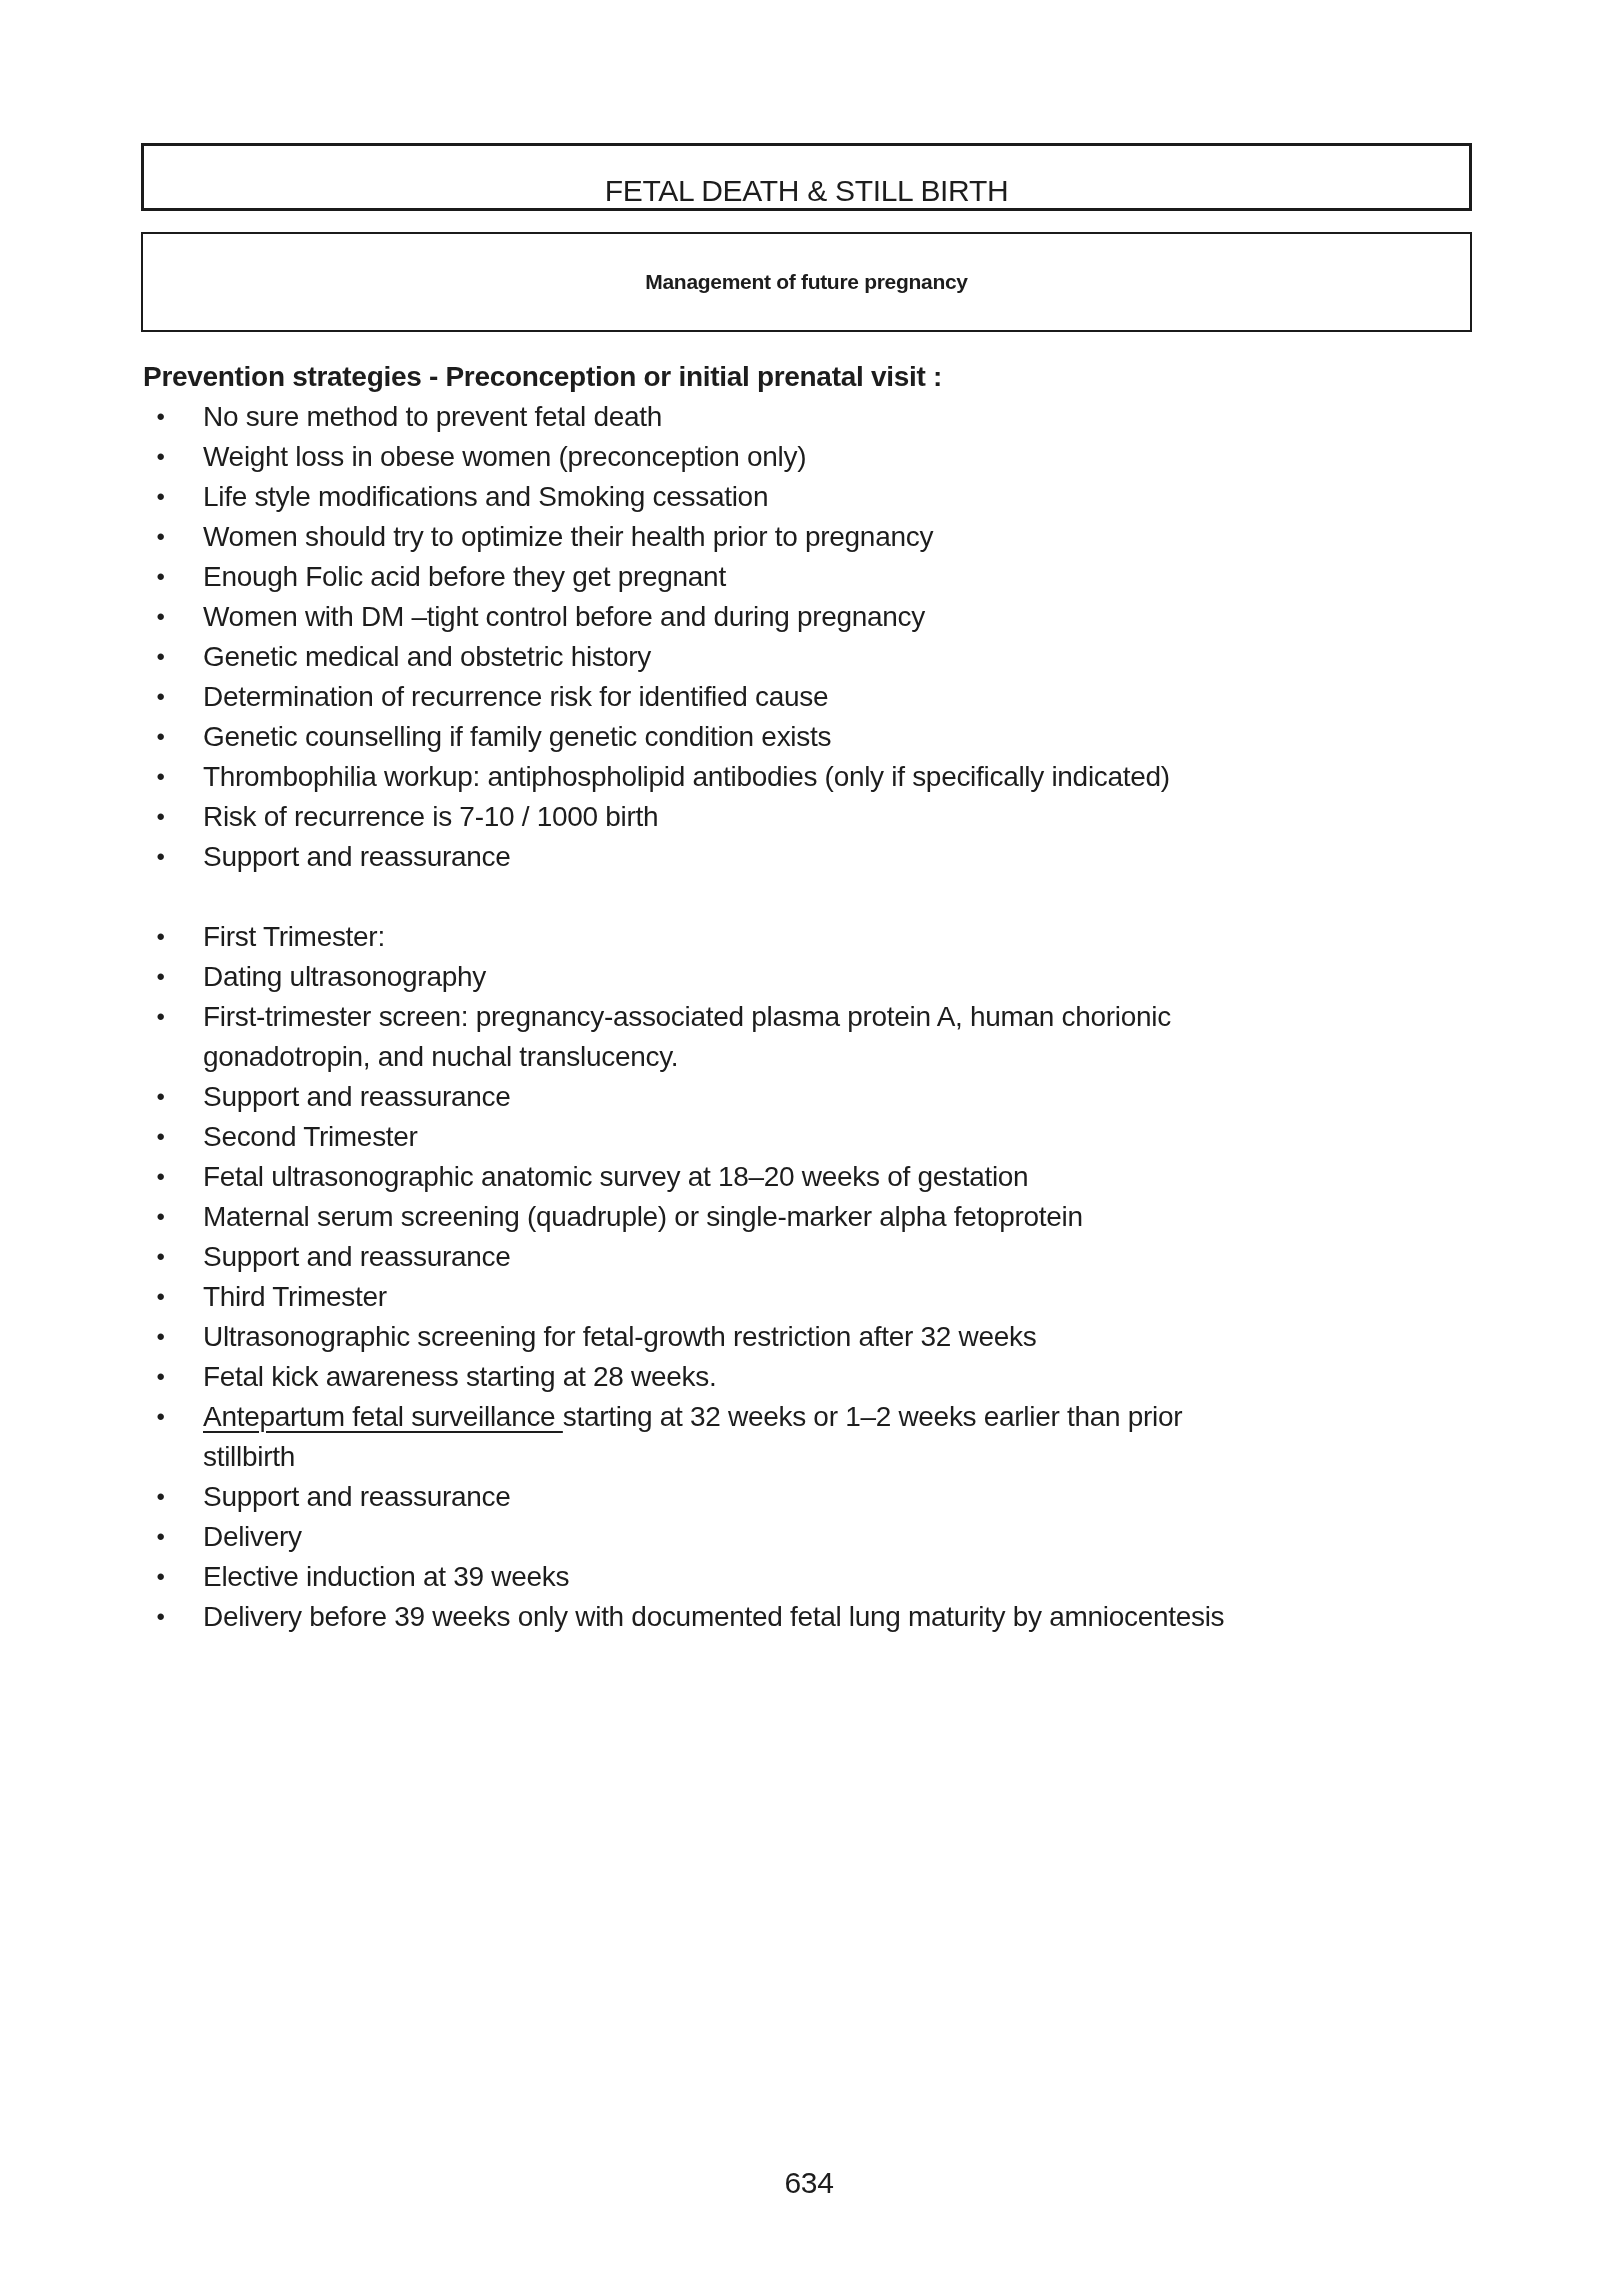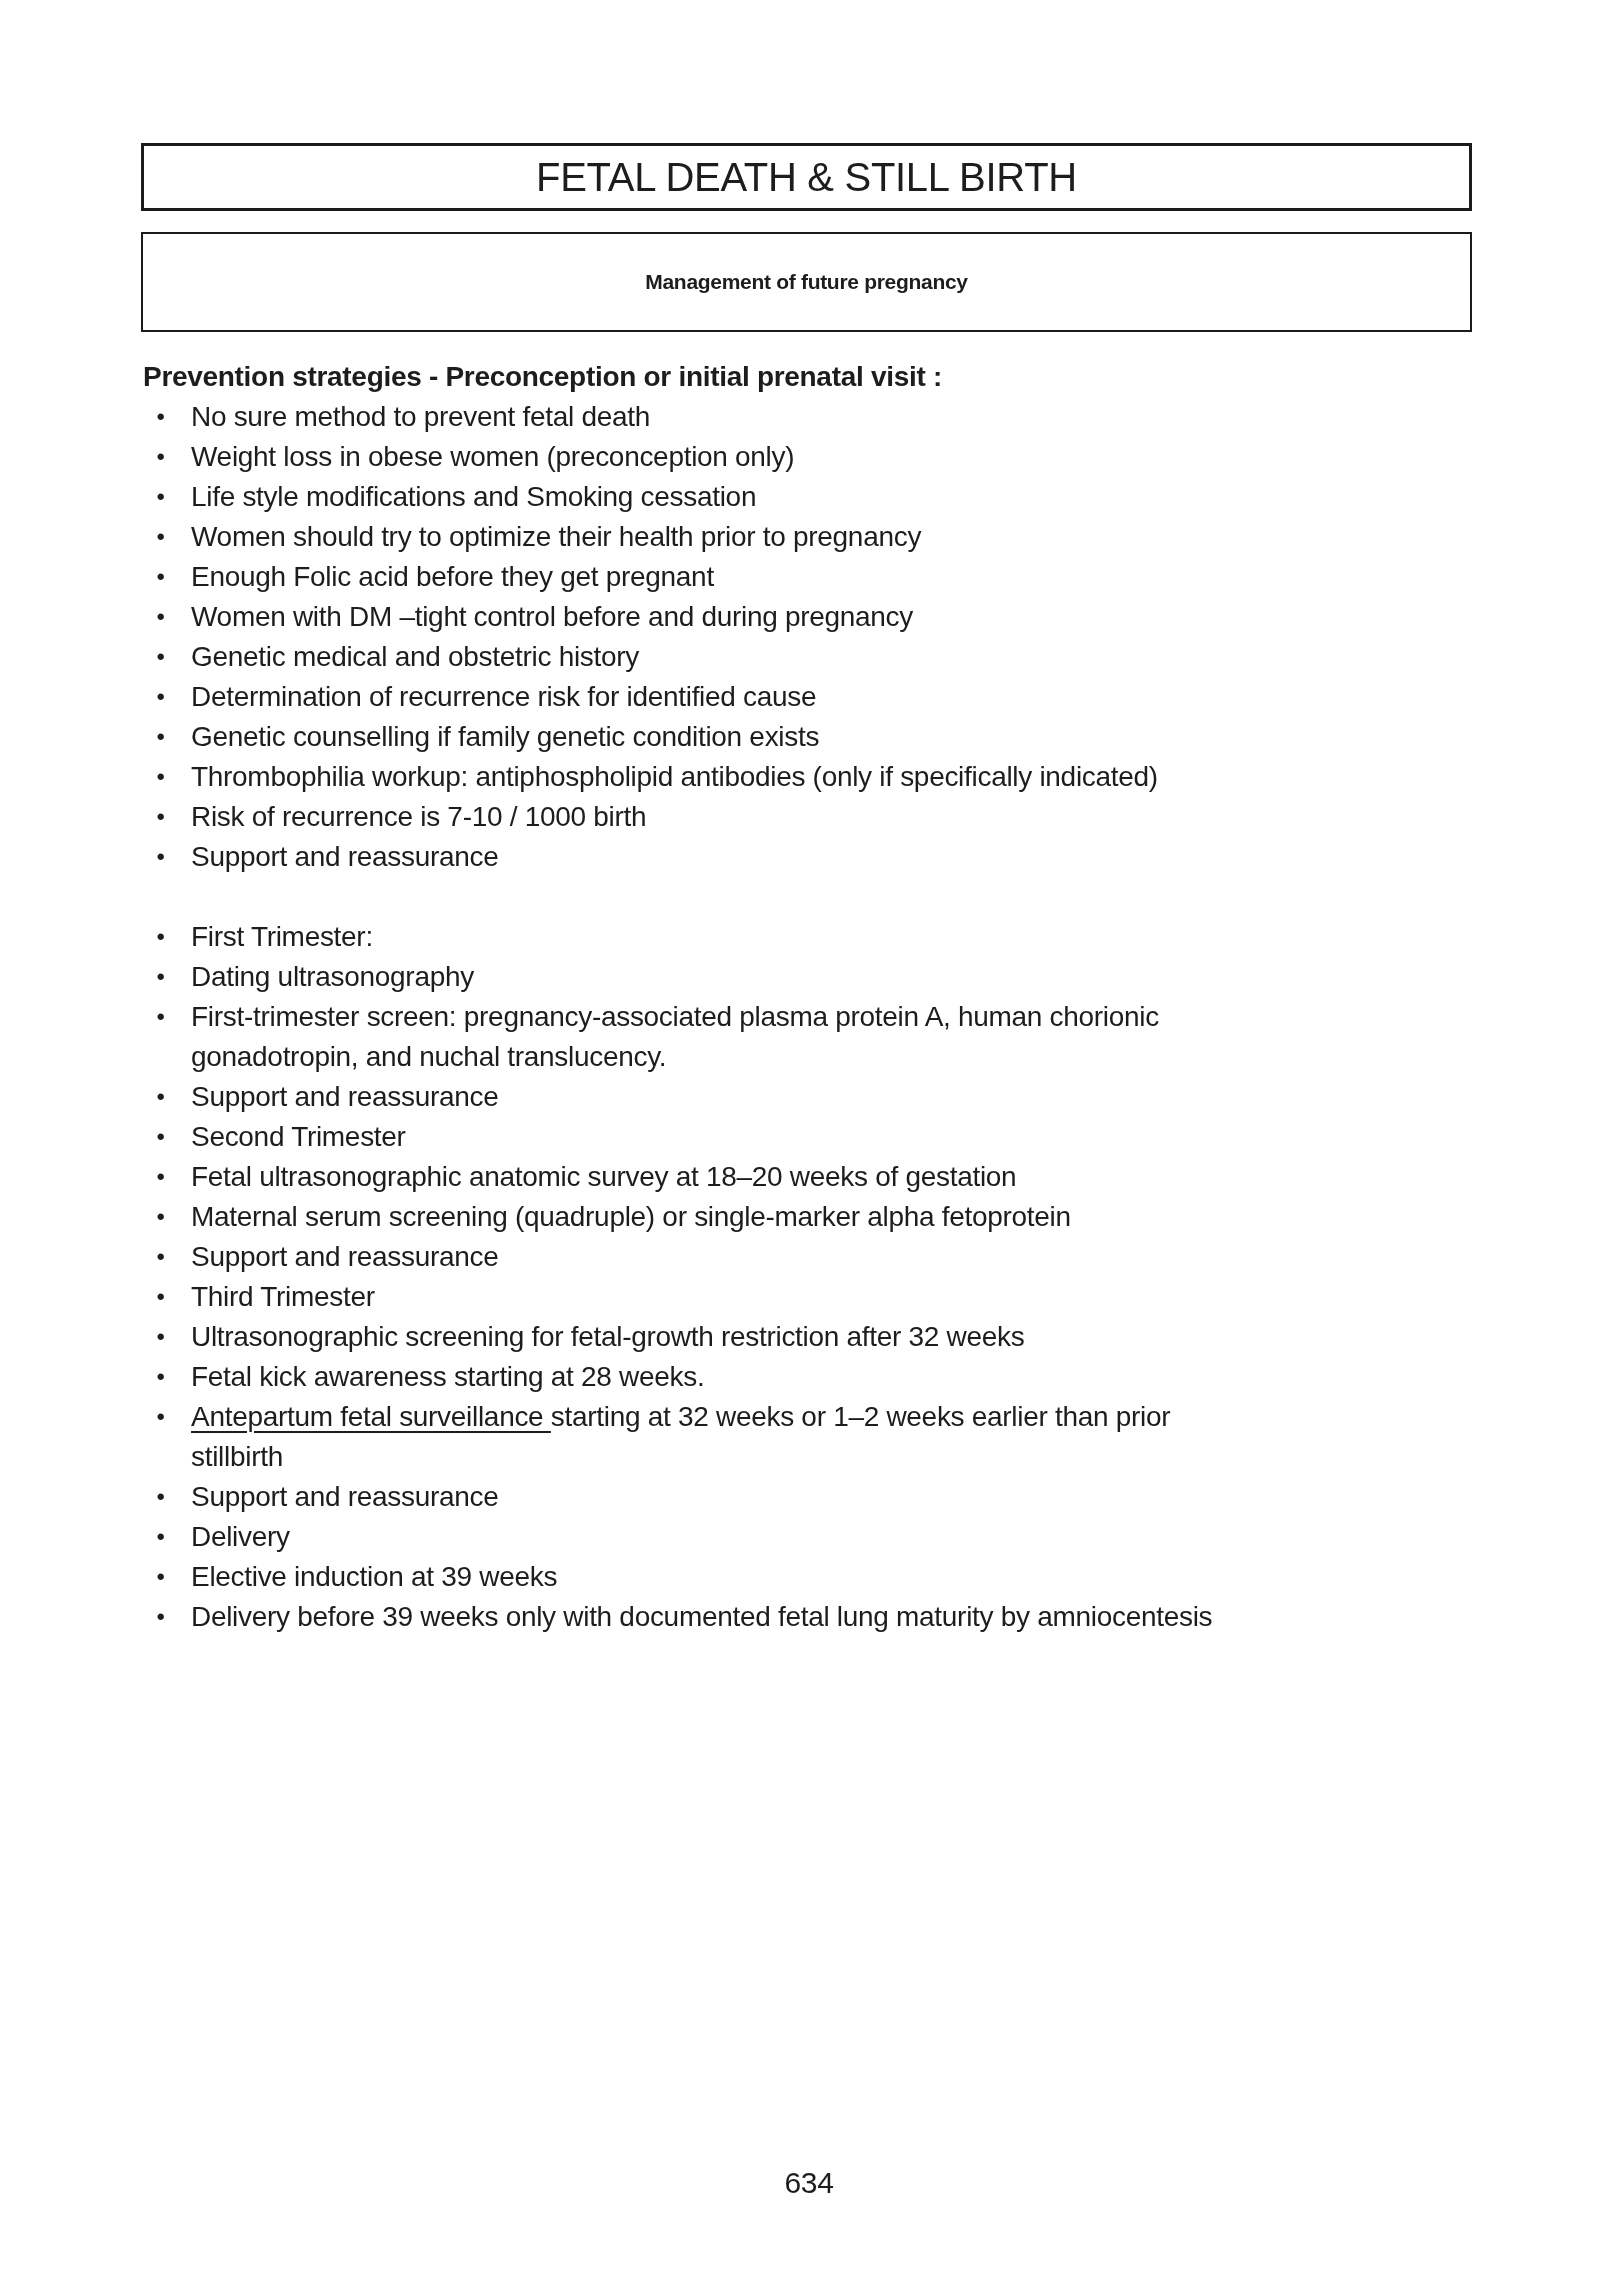--- a/index.html
+++ b/index.html
@@ -20,22 +20,23 @@
     box-sizing:border-box;
     display:flex;
     align-items:center;
     justify-content:center;
     text-align:center;
   }
   .box1{
     top:143px;
     height:68px;
     border:3.8px solid #1b1b1b;
-    font-size:40px;
+    font-size:30px;
     font-weight:400;
+    align-items:flex-end;
   }
   .box2{
     top:232px;
     height:100px;
     border:2.9px solid #1b1b1b;
     font-size:21px;
     font-weight:700;
   }
   .content{
     position:absolute;
@@ -48,21 +49,21 @@
   .heading{font-weight:700;}
   ul.blist{list-style:none;margin:0;padding:0;}
   li.bullet{display:flex;}
   li.bullet.gap{margin-top:40px;}
   .dot{
     flex:0 0 48px;
     box-sizing:border-box;
     padding-left:13.4px;
     font-size:24px;
   }
-  .txt{flex:1;white-space:pre-wrap;}
+  .txt{flex:1;white-space:pre-wrap;margin-left:12px;}
   li.bold .txt{font-weight:400;}
   .u{
     text-decoration:underline;
     text-decoration-thickness:1.9px;
     text-underline-offset:4.8px;
   }
   .pagenum{
     position:absolute;
     left:0;
     width:100%;

